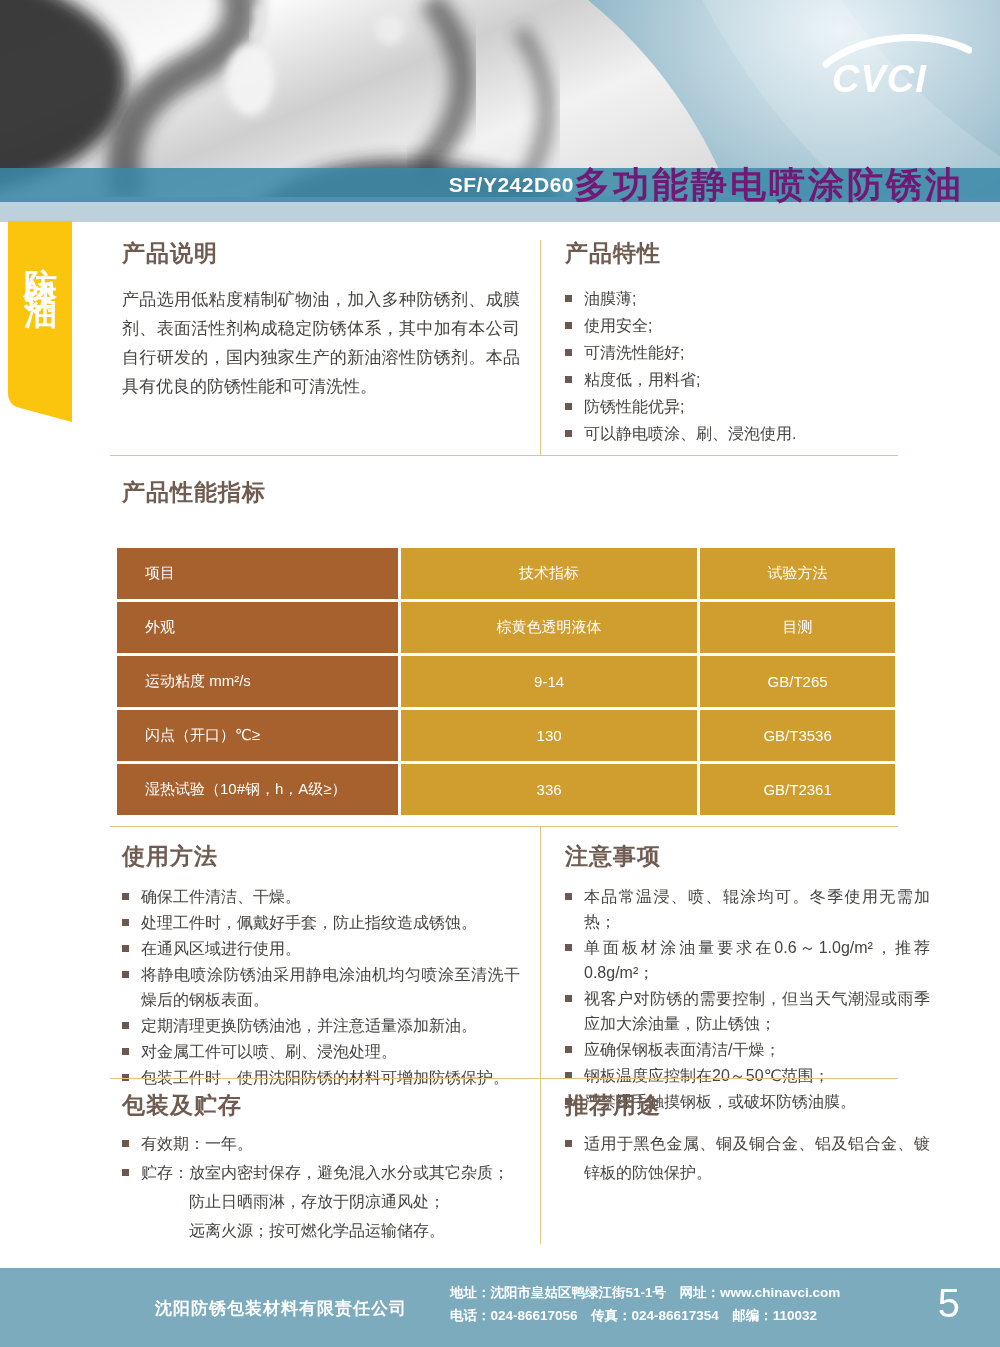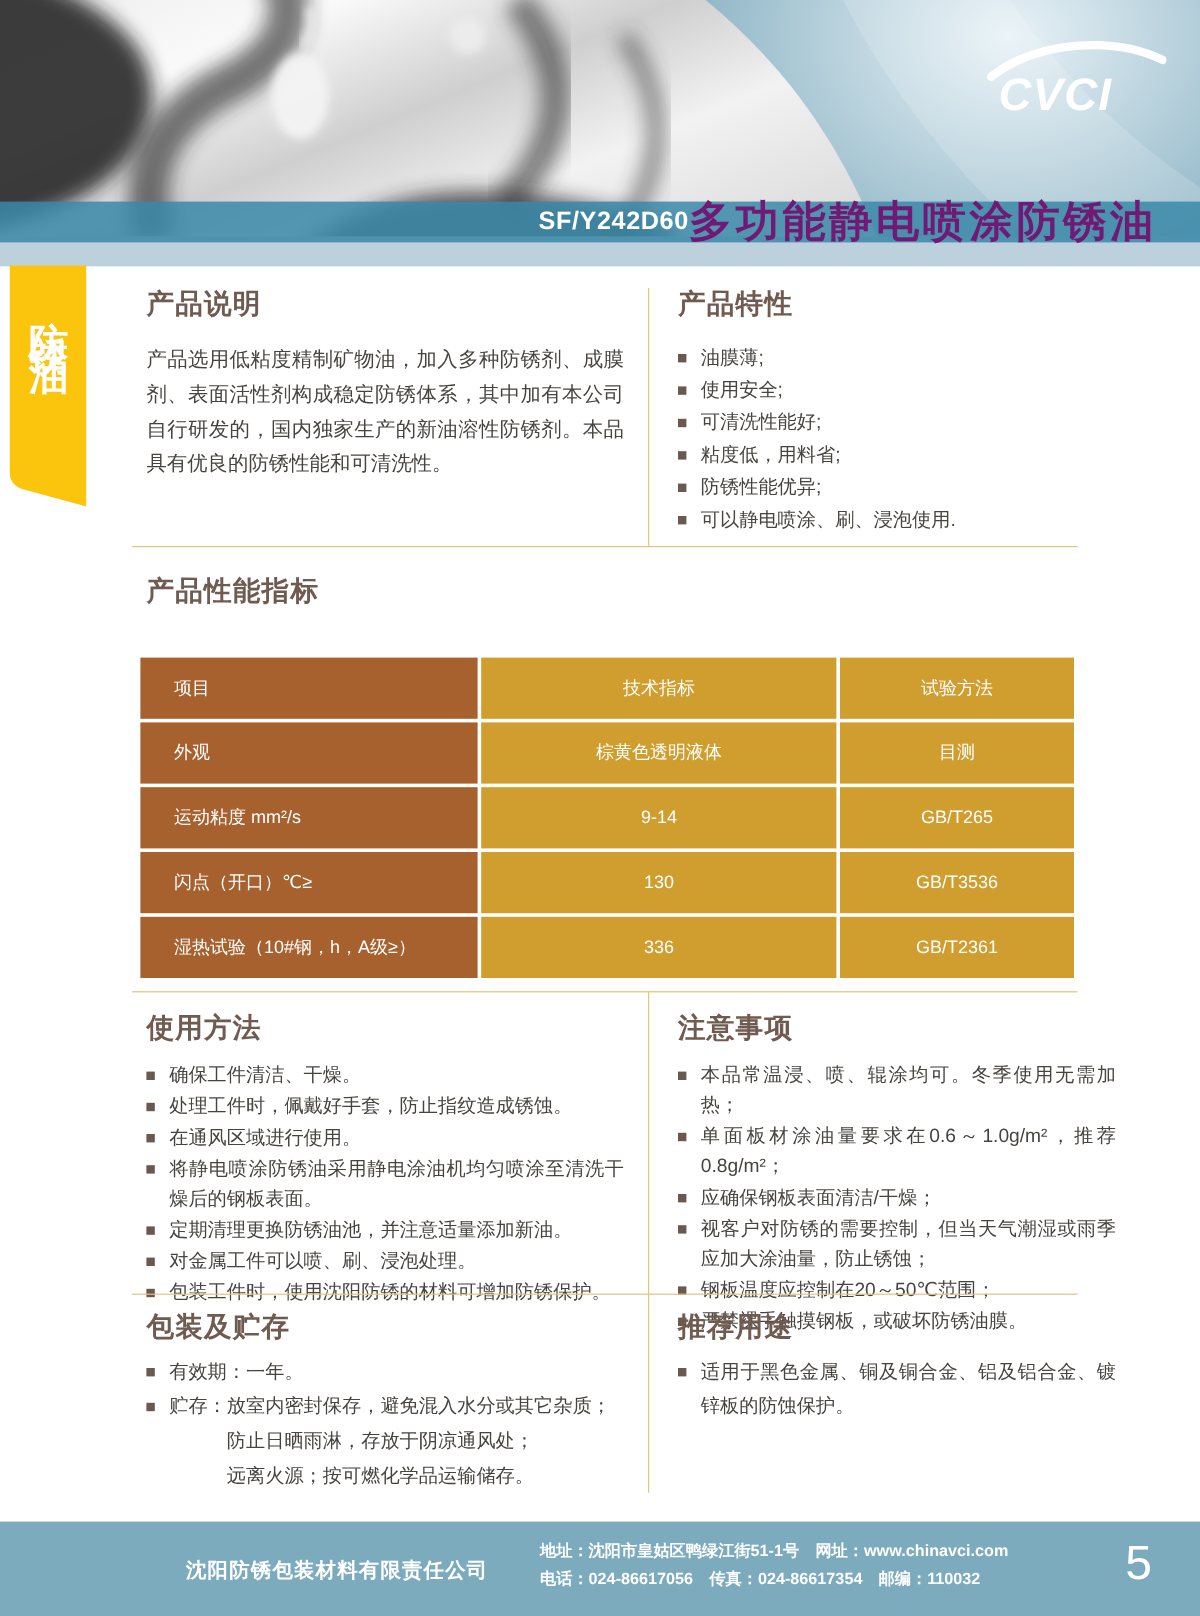--- a/index.html
+++ b/index.html
@@ -234,25 +234,25 @@
         <li>
             <span class="sq"></span>
             <span class="li-t">本品常温浸、喷、辊涂均可。冬季使用无需加热；</span>
           </li>
         <li>
             <span class="sq"></span>
             <span class="li-t">单面板材涂油量要求在0.6～1.0g/m²，推荐0.8g/m²；</span>
           </li>
         <li>
             <span class="sq"></span>
+            <span class="li-t">视客户对防锈的需要控制，但当天气潮湿或雨季应加大涂油量，防止锈蚀；</span>
+          </li>
+        <li>
+            <span class="sq"></span>
             <span class="li-t">应确保钢板表面清洁/干燥；</span>
-          </li>
-        <li>
-            <span class="sq"></span>
-            <span class="li-t">视客户对防锈的需要控制，但当天气潮湿或雨季应加大涂油量，防止锈蚀；</span>
           </li>
         <li>
             <span class="sq"></span>
             <span class="li-t">钢板温度应控制在20～50℃范围；</span>
           </li>
         <li>
             <span class="sq"></span>
             <span class="li-t">严禁裸手触摸钢板，或破坏防锈油膜。</span>
           </li>
       </ul>

